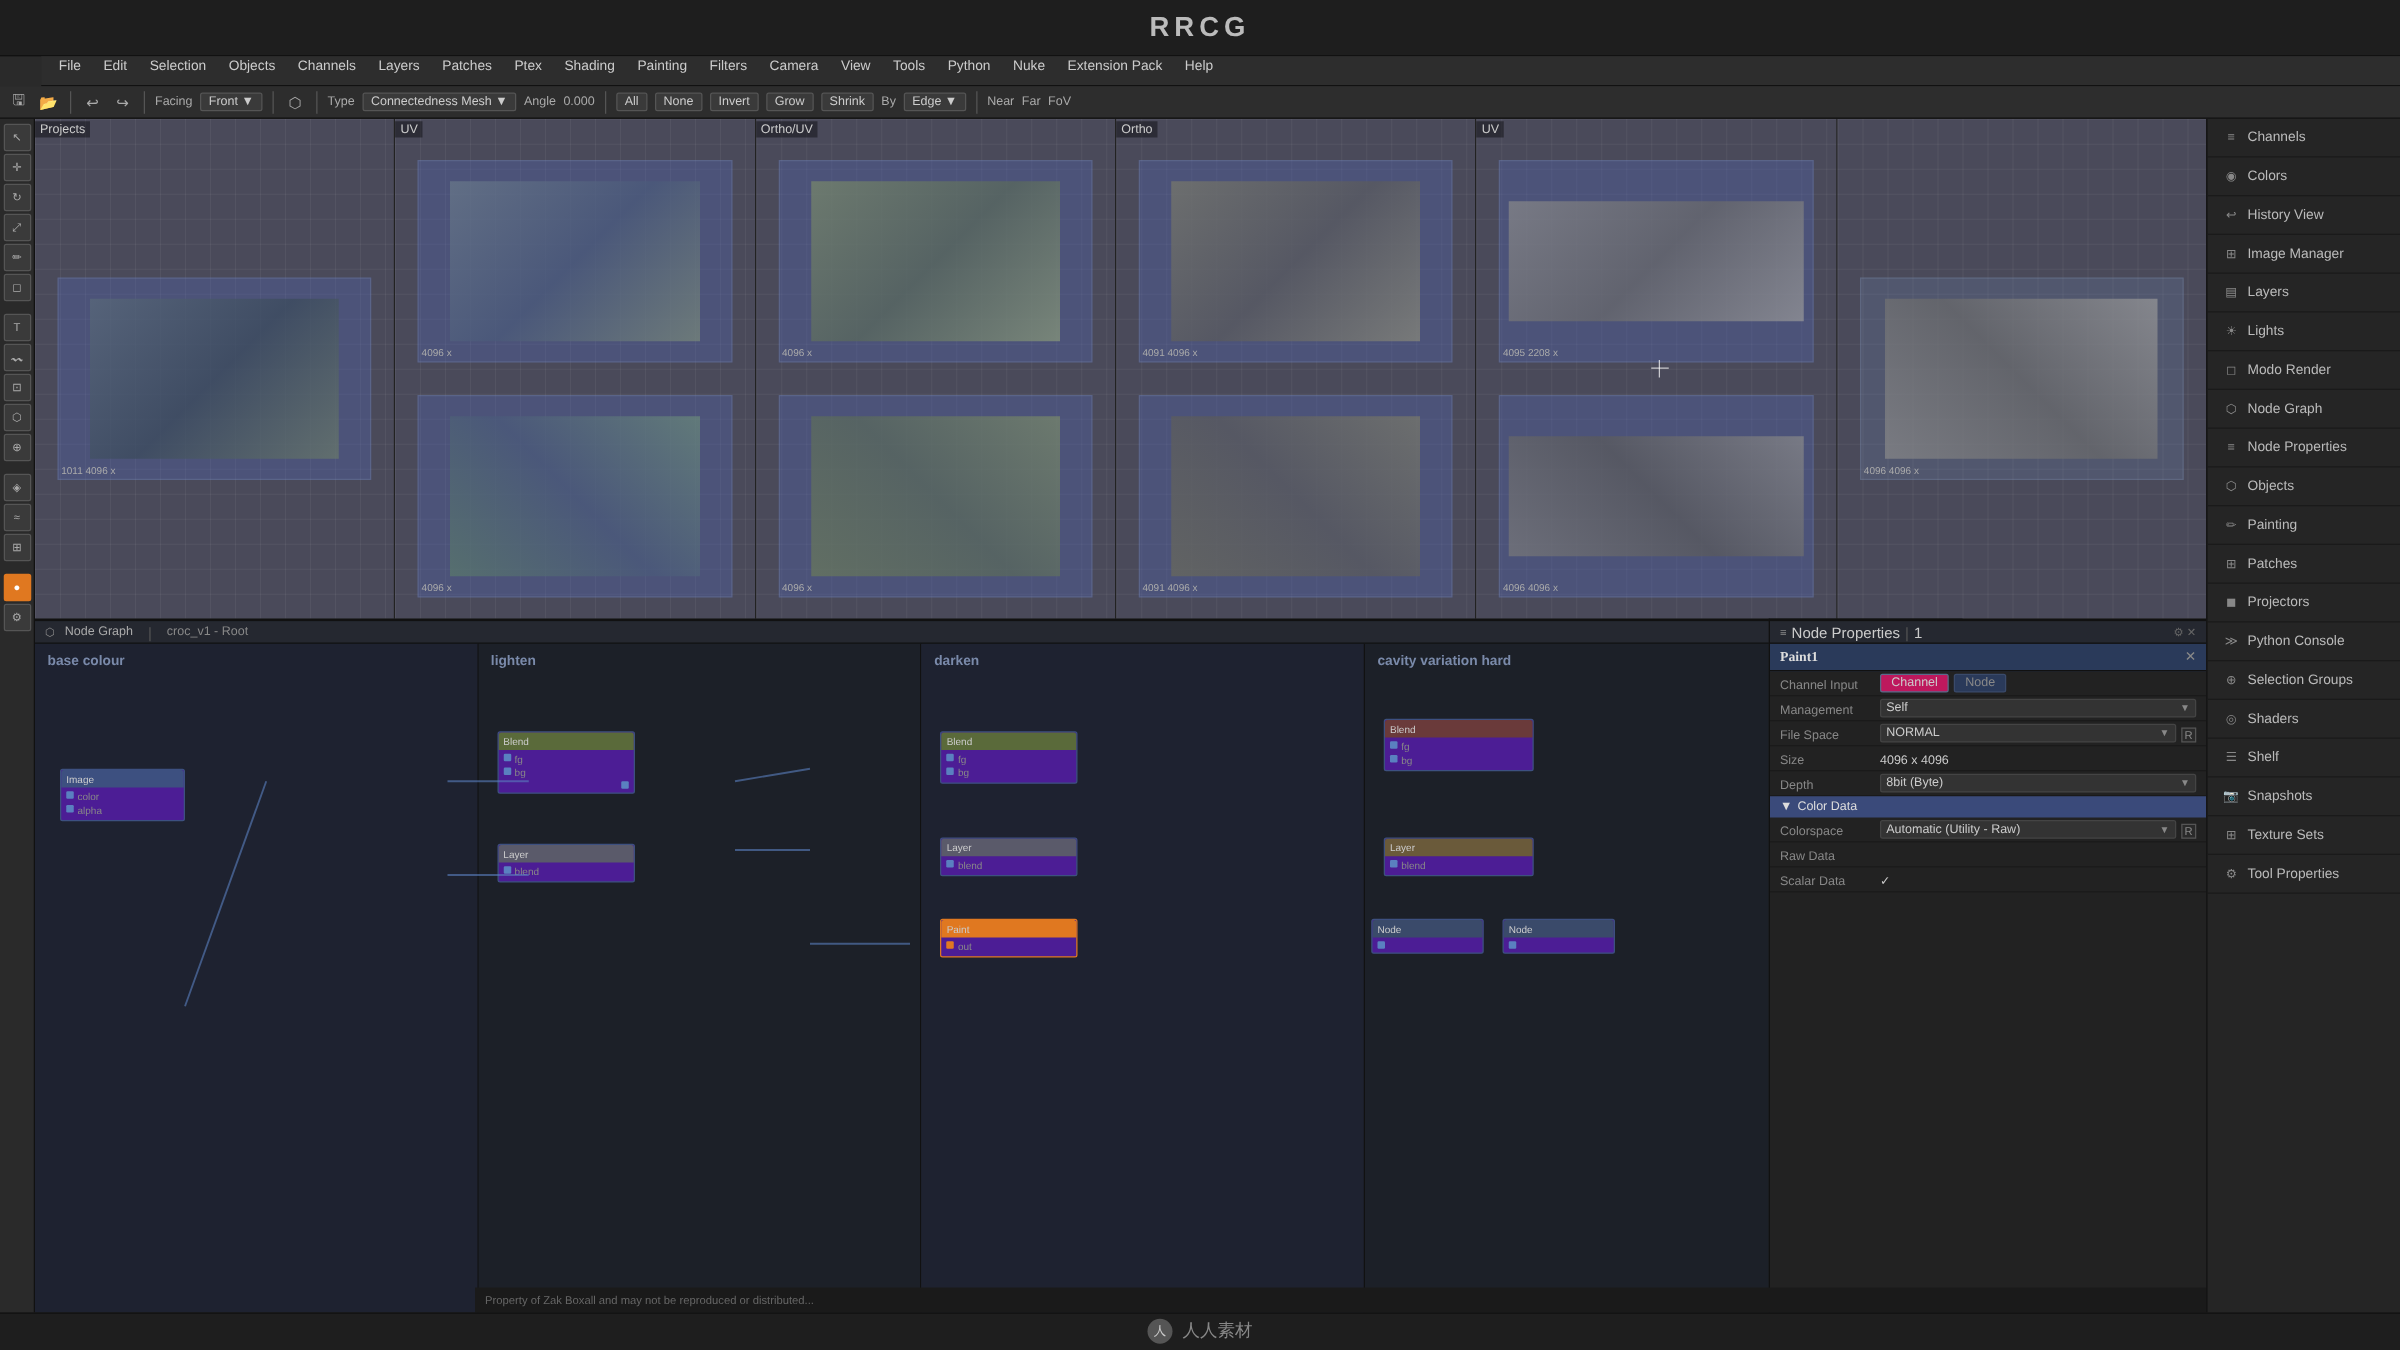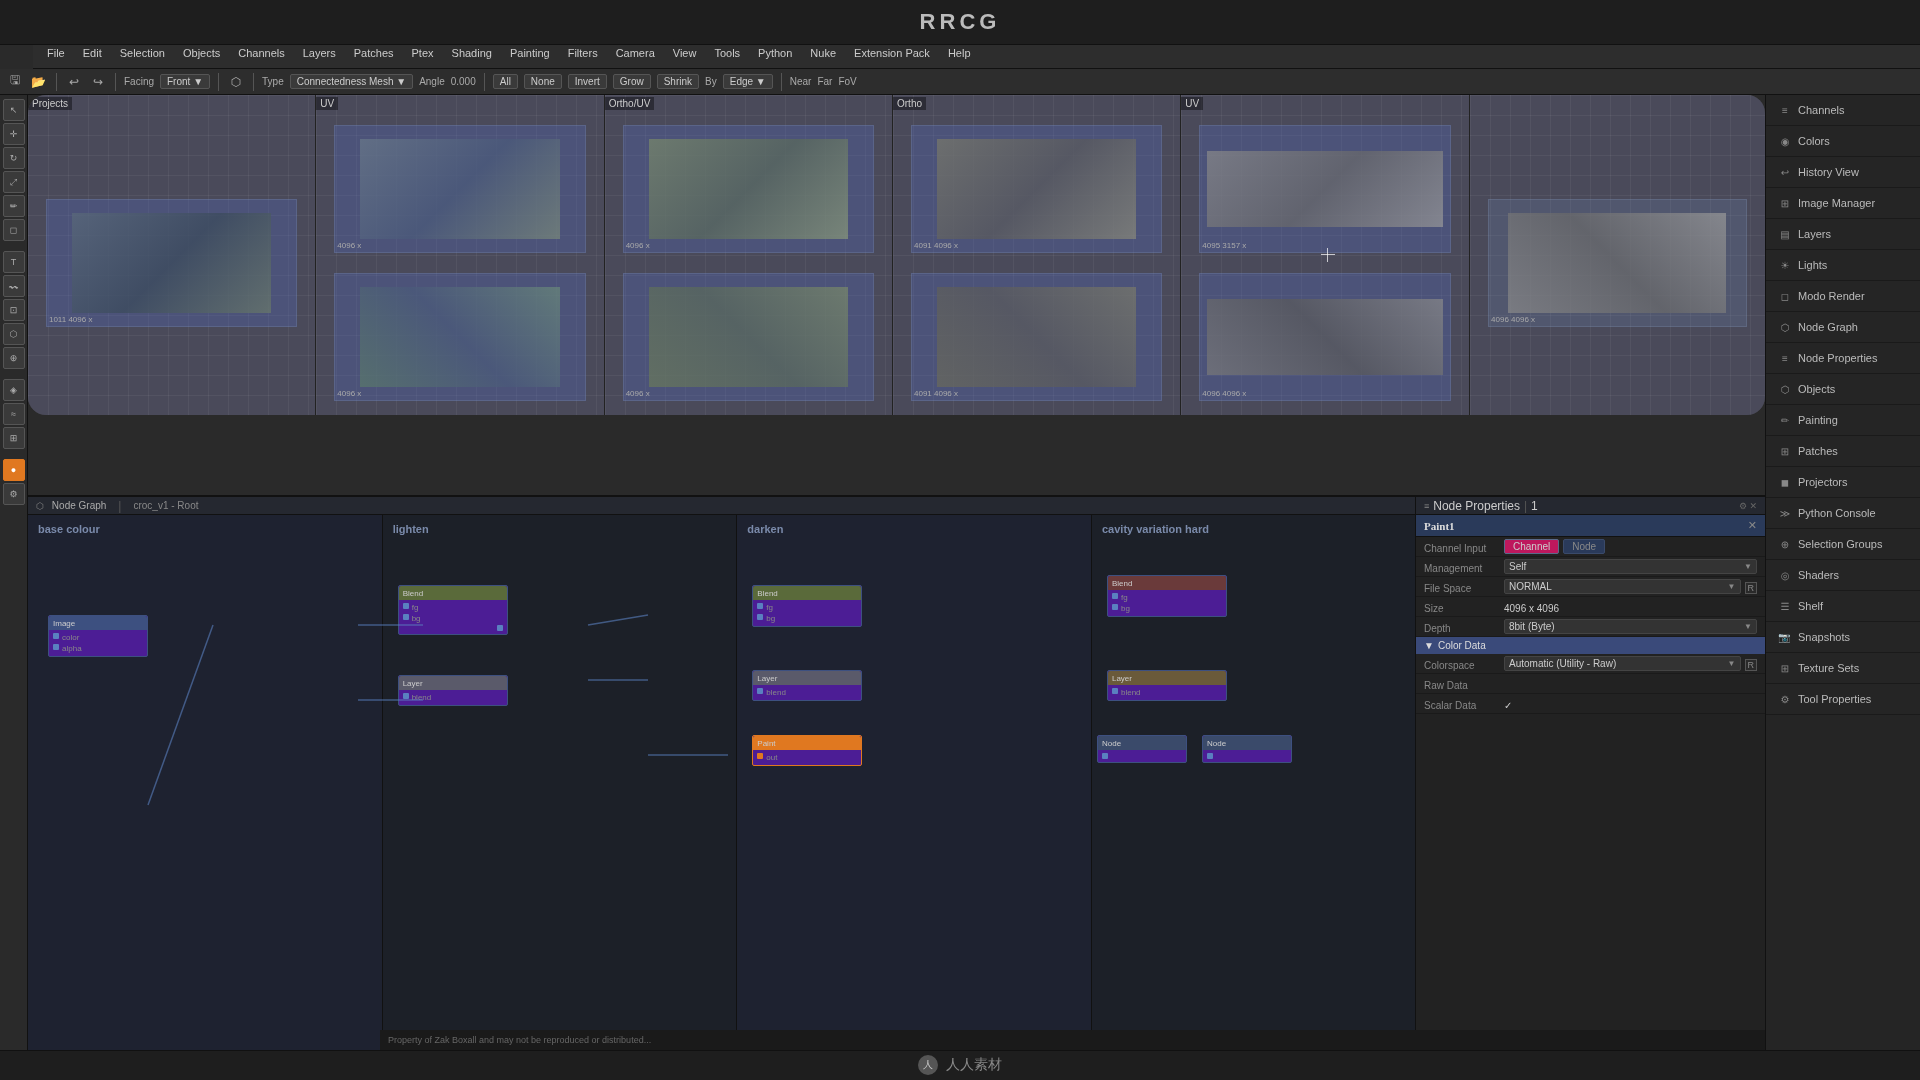--- a/index.html
+++ b/index.html
@@ -137,24 +137,23 @@
       justify-content: center;
       font-size: 10px;
       color: #888;
     }
 
     
     #viewport-area {
       position: absolute;
       top: 95px; left: 28px;
       right: 155px;
-      height: 320px;
+      height: 400px;
       background: #3a3a3a;
       overflow: hidden;
-      border-radius: 18px;
     }
 
     
     .panel-label {
       position: absolute;
       top: 2px;
       font-size: 10px;
       color: #ccc;
       background: rgba(0,0,0,0.4);
       padding: 1px 4px;
@@ -578,21 +577,21 @@
         <div class="uv-label">4091 4096 x</div>
       </div>
     </div>
   </div>
   <div id="uv-panel-5">
     <div class="grid-bg"></div>
     <div class="panel-label">UV</div>
     <div class="uv-panel-content">
       <div class="uv-mesh-top uv-selected">
         <div class="uv-mesh-img" style="background: linear-gradient(135deg,#8a8a8a,#6a6a6a,#9a9a9a); width:95%; height:60%;"></div>
-        <div class="uv-label">4095 3157 x</div>
+        <div class="uv-label">4095 2208 x</div>
       </div>
       <div class="uv-mesh-bottom uv-selected">
         <div class="uv-mesh-img" style="background: linear-gradient(45deg,#7a7a7a,#5a5a5a,#8a8a8a); width:95%; height:60%;"></div>
         <div class="uv-label">4096 4096 x</div>
       </div>
     </div>
   </div>
   <div id="uv-panel-6">
     <div class="grid-bg"></div>
     <div class="uv-panel-content">

